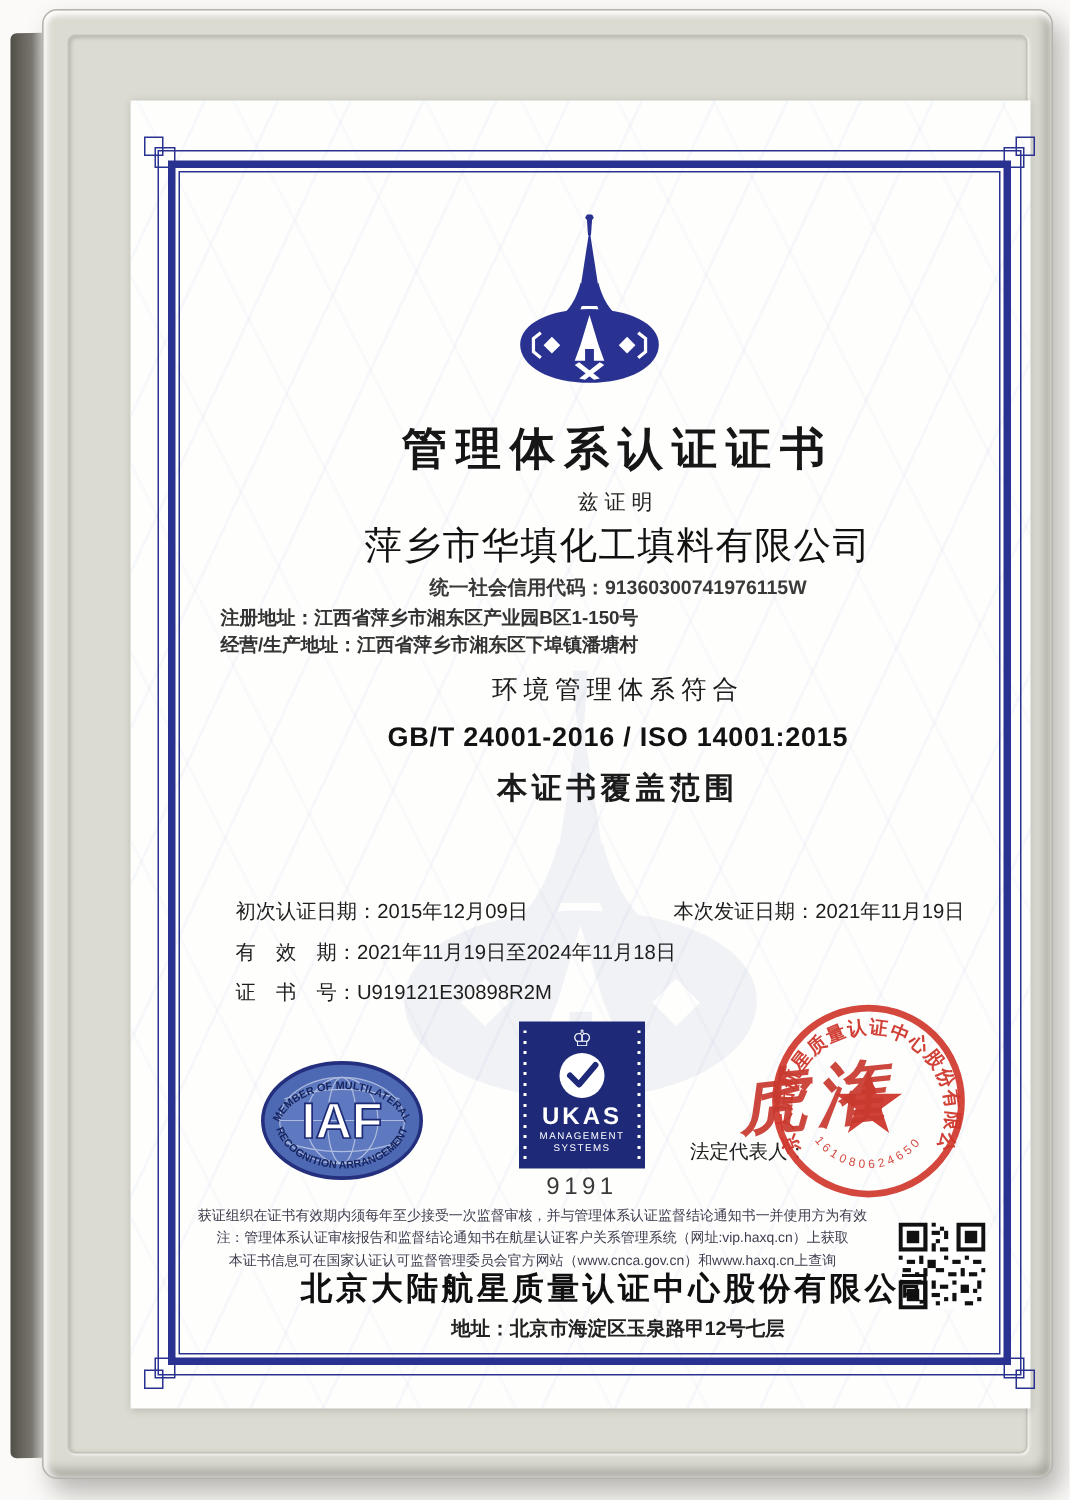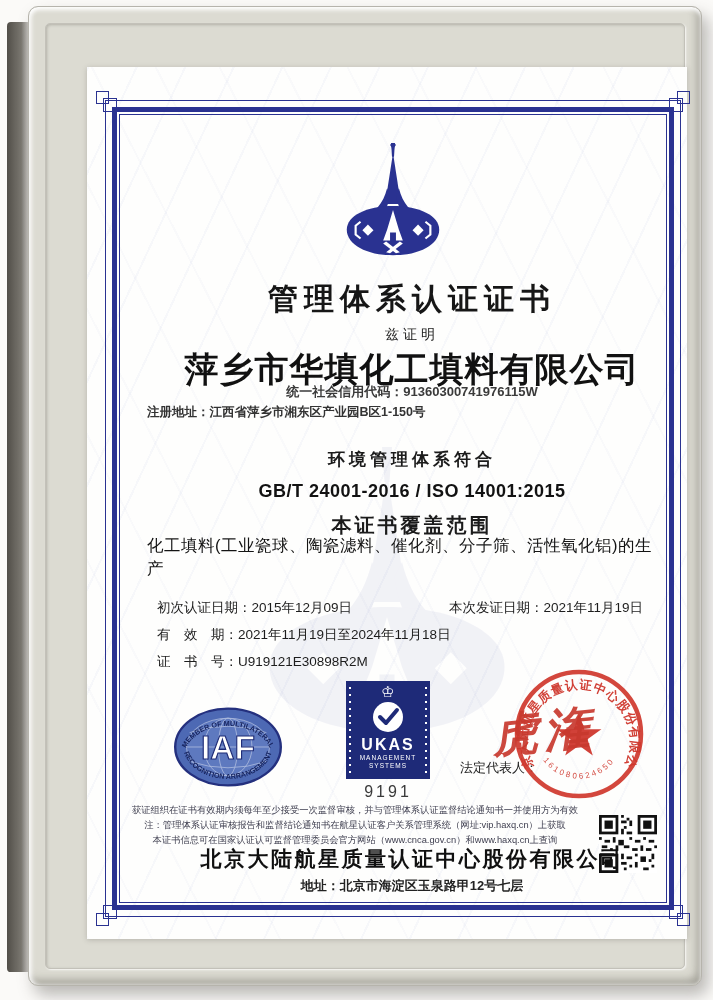--- a/index.html
+++ b/index.html
@@ -65,25 +65,25 @@
   .knot.tr{right:-12px;top:-12px;transform:scaleX(-1);}
   .knot.bl{left:-12px;bottom:-12px;transform:scaleY(-1);}
   .knot.br{right:-12px;bottom:-12px;transform:scale(-1,-1);}
   
   .content{position:absolute;inset:0;}
   .abs{position:absolute;}
   .ctr{left:0;right:0;text-align:center;margin-left:38px;}
   .logo-top{top:36px;left:0;right:0;display:flex;justify-content:center;}
   .title{top:172px;font-size:30px;font-weight:bold;letter-spacing:6px;color:#161616;}
   .certify{top:219px;font-size:14px;letter-spacing:4px;color:#222;}
-  .company{top:240px;font-size:34px;font-weight:bold;letter-spacing:1px;color:#111;}
+  .company{top:240px;font-size:25px;font-weight:normal;letter-spacing:1px;color:#111;}
   .credit{top:276px;font-size:13px;font-weight:bold;color:#3a3a3a;}
   .addr1{top:297px;left:35px;font-size:12.5px;font-weight:600;color:#333;}
   .addr2{top:315px;left:35px;font-size:12.5px;font-weight:600;color:#333;}
-  .statement{top:341px;font-size:17px;font-weight:700;letter-spacing:4px;color:#1b1b1b;}
+  .statement{top:341px;font-size:17px;font-weight:400;letter-spacing:4px;color:#1b1b1b;}
   .standard{top:374px;font-size:18px;font-weight:bold;letter-spacing:.5px;color:#121212;}
   .scope-title{top:405px;font-size:20px;font-weight:700;letter-spacing:3px;color:#1b1b1b;}
   .scope{top:427px;left:35px;width:505px;font-size:16.5px;font-weight:500;line-height:1.42;color:#141414;letter-spacing:.5px;}
   .drow{font-size:13.5px;color:#1d1d1d;}
   .d1l{top:492px;left:45px;}
   .d1r{top:492px;left:337px;}
   .d2{top:519px;left:45px;}
   .d3{top:546px;left:45px;}
   .dval{font-weight:400;}
   
@@ -173,25 +173,27 @@
           <div class="abs ctr certify">兹证明</div>
           <div class="abs ctr company">萍乡市华填化工填料有限公司</div>
 
           <div class="abs ctr credit">
             <span>统一社会信用代码：</span><span>91360300741976115W</span>
           </div>
 
           <div class="abs addr1">
             <span>注册地址：</span><span>江西省萍乡市湘东区产业园B区1-150号</span>
           </div>
+          <div class="abs addr2">
+            <span>经营/生产地址：</span><span>江西省萍乡市湘东区下埠镇潘塘村</span>
+          </div>
 
           <div class="abs ctr statement">环境管理体系符合</div>
           <div class="abs ctr standard">GB/T 24001-2016 / ISO 14001:2015</div>
           <div class="abs ctr scope-title">本证书覆盖范围</div>
-          <div class="abs scope">化工填料(工业瓷球、陶瓷滤料、催化剂、分子筛、活性氧化铝)的生产</div>
 
           <div class="abs drow d1l">
             <span>初次认证日期：</span><span class="dval">2015年12月09日</span>
           </div>
           <div class="abs drow d1r">
             <span>本次发证日期：</span><span class="dval">2021年11月19日</span>
           </div>
           <div class="abs drow d2">
             <span>有　效　期：</span><span class="dval">2021年11月19日至2024年11月18日</span>
           </div>

